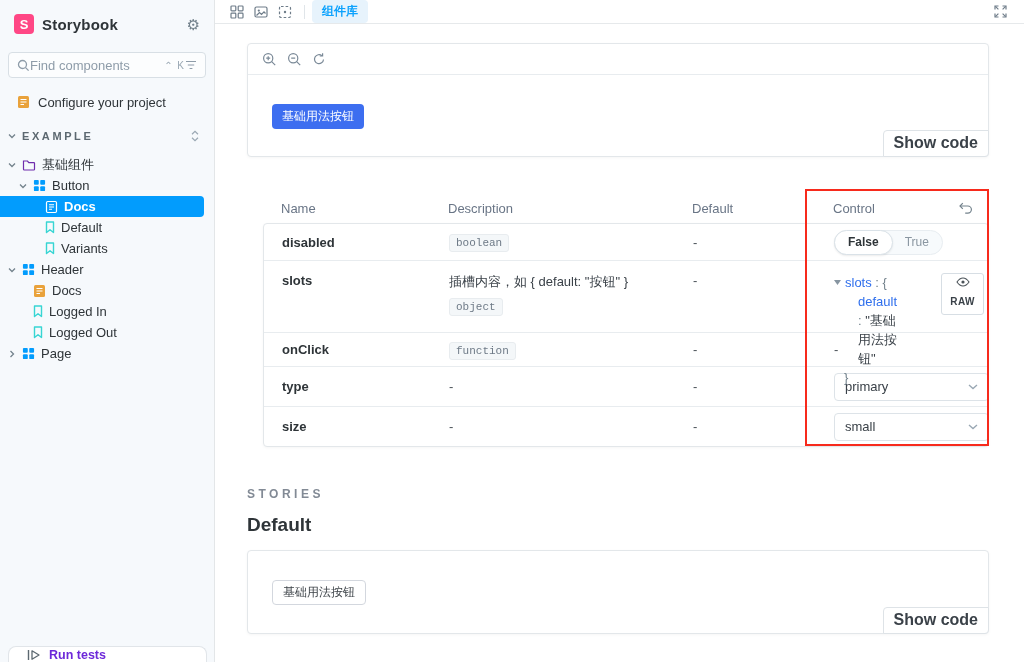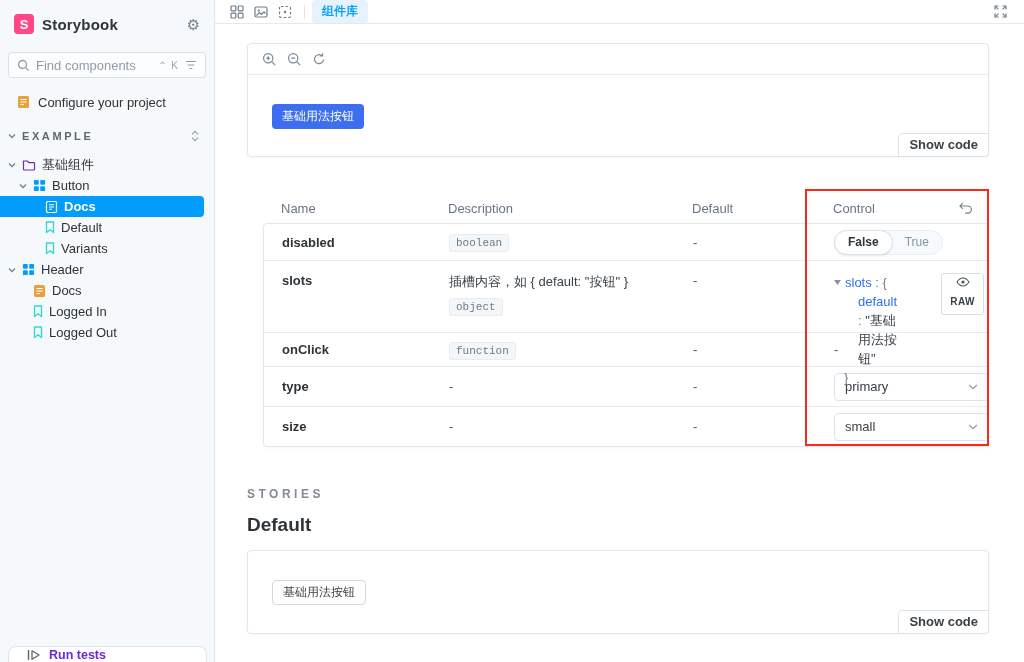--- a/index.html
+++ b/index.html
@@ -10,21 +10,21 @@
   
   .sidebar { width:215px; min-width:215px; height:662px; background:#F6F9FC;
     border-right:1px solid #E3E6E8; position:relative; }
   .sb-header { display:flex; align-items:center; margin:14px 14px 0 14px; height:20px; }
   .logo { width:20px; height:20px; border-radius:4px; background:#FF4785; color:#fff;
     font-weight:800; font-size:13px; display:flex; align-items:center; justify-content:center; }
   .brand { margin-left:8px; font-size:15px; font-weight:800; color:#2E3438; flex:1; letter-spacing:.2px;}
   .gear { color:#73828C; font-size:15px; line-height:1; cursor:pointer; }
 
   .search { margin:18px 8px 0 8px; height:26px; border:1px solid #D8DFE5; border-radius:4px;
-    display:flex; align-items:center; padding:0 8px; gap:6px; background:#FCFDFE; }
+    display:flex; align-items:center; padding:0 8px; background:#FCFDFE; }
   .search input { flex:1; border:none; outline:none; background:transparent; font-size:13px;
     color:#2E3438; font-family:inherit; min-width:0; }
   .search input::placeholder { color:#8E9CA9; }
   .kbd { color:#99A7B3; font-size:10px; letter-spacing:1px; white-space:nowrap; }
 
   .configure { display:flex; align-items:center; gap:8px; margin-top:14px; height:20px;
     padding-left:17px; font-size:13px; color:#2E3438; cursor:pointer; }
 
   .section-row { margin-top:14px; height:20px; display:flex; align-items:center;
     padding:0 14px 0 8px; cursor:pointer; }
@@ -68,21 +68,21 @@
   .pt-icon { width:22px; height:22px; display:flex; align-items:center; justify-content:center;
     color:#7A8997; cursor:pointer; }
   .pbody1 { padding:29px 0 0 24px; }
 
   .btn-primary { background:#3D6EF0; color:#fff; font-size:12px; height:25px; padding:0 10px;
     border:none; border-radius:4px; cursor:pointer; font-family:inherit; }
   .btn-plain { background:#fff; color:#3D4348; font-size:12px; height:25px; padding:0 10px;
     border:1px solid #D3D7DE; border-radius:4px; cursor:pointer; font-family:inherit; }
 
   .showcode { position:absolute; right:-1px; bottom:-1px; background:#fff;
-    border:1px solid #DEE3E7; border-radius:4px 0 4px 0; font-size:13px; font-weight:700;
+    border:1px solid #DEE3E7; border-radius:4px 0 4px 0; font-size:16px; font-weight:700;
     color:#3A4148; padding:3px 10px 4px 10px; cursor:pointer; font-family:inherit; }
 
   
   .argstable { margin-top:36px; position:relative;padding-left:16px; }
   .at-grid { display:grid; grid-template-columns:167px 244px 129px 1fr; }
   .at-cell { padding-left:18px; }
   .at-cell.ctrl { padding-left:30px; }
   .at-header { height:30px; align-items:center; color:#697586; font-size:13px; }
   .at-header .ctrl { display:flex; align-items:center; justify-content:space-between;
     padding-right:16px; }
@@ -252,20 +252,36 @@
         <svg width="10" height="13" viewBox="0 0 10 13">
             <path d="M1.5 1h7v10.5L5 8.8 1.5 11.5z" fill="none" stroke="#37D5D3" stroke-width="1.4" stroke-linejoin="round"></path>
           </svg>
         <span>Logged In</span>
       </div>
       <div class="titem d1c">
         <svg width="10" height="13" viewBox="0 0 10 13">
             <path d="M1.5 1h7v10.5L5 8.8 1.5 11.5z" fill="none" stroke="#37D5D3" stroke-width="1.4" stroke-linejoin="round"></path>
           </svg>
         <span>Logged Out</span>
+      </div>
+      <div class="titem d0">
+        <span class="chev">
+            <svg width="8" height="8" viewBox="0 0 8 8">
+              <path d="M2.5 1l3 3-3 3" fill="none" stroke="#73828C" stroke-width="1.3"></path>
+            </svg>
+          </span>
+        <svg width="13" height="13" viewBox="0 0 14 14">
+            <g fill="#029CFD">
+              <rect x="1" y="1" width="5.2" height="5.2" rx="1"></rect>
+              <rect x="7.8" y="1" width="5.2" height="5.2" rx="1"></rect>
+              <rect x="1" y="7.8" width="5.2" height="5.2" rx="1"></rect>
+              <rect x="7.8" y="7.8" width="5.2" height="5.2" rx="1"></rect>
+            </g>
+          </svg>
+        <span>Page</span>
       </div>
     </div>
 
     <div class="runtests">
       <svg width="14" height="12" viewBox="0 0 14 12">
           <path d="M1.5 1v10" stroke="#5C6870" stroke-width="1.4"></path>
           <path d="M5 1.8l7 4.2-7 4.2z" fill="none" stroke="#5C6870" stroke-width="1.3" stroke-linejoin="round"></path>
         </svg>
       <span>Run tests</span>
     </div>

